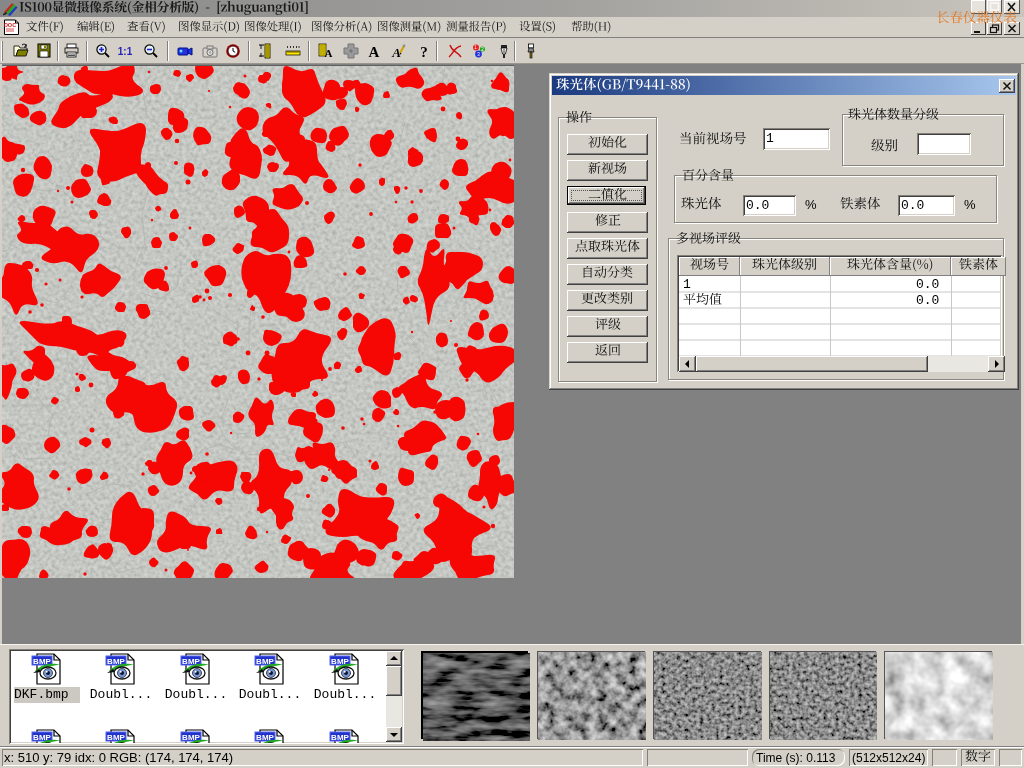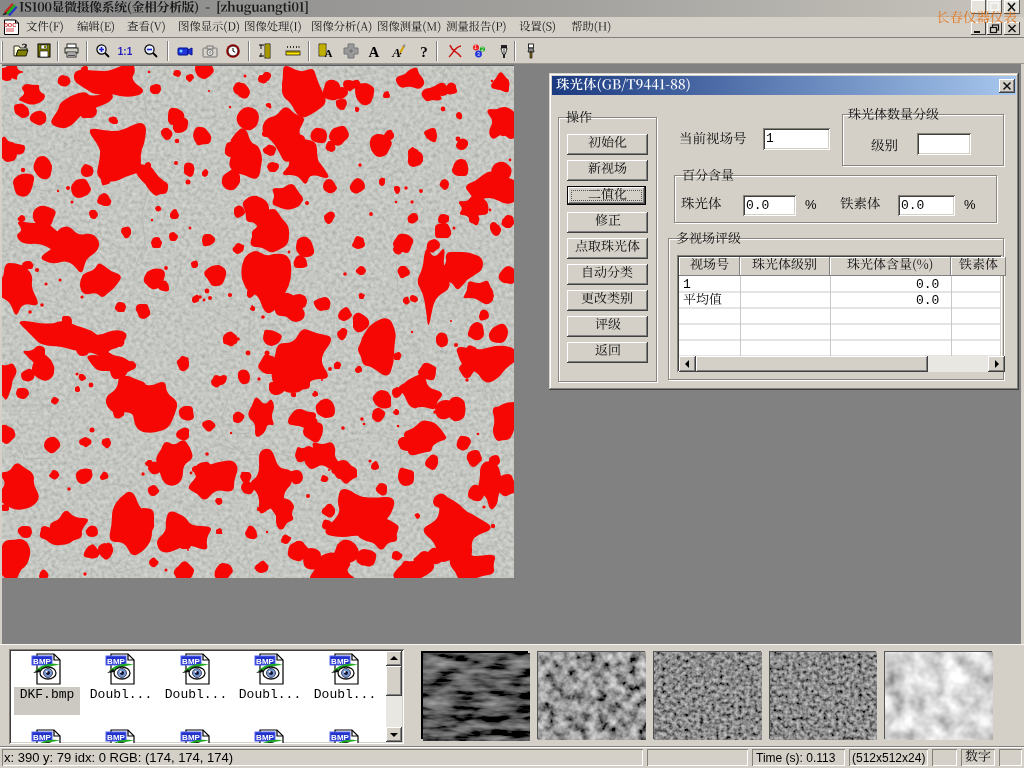--- a/index.html
+++ b/index.html
@@ -1302,21 +1302,21 @@
       <rect x="1" y="3" width="20" height="9" fill="#2233cc" stroke="#5566ee"></rect>
       <text x="11" y="10.5" font-family="Liberation Sans" font-size="8" font-weight="bold" fill="#fff" text-anchor="middle">BMP</text>
       <path d="M4 18C10 11 22 9 29 12C22 12 14 14 10 19z" fill="#22aa22"></path>
       <path d="M2 20l6-4 2 3z" fill="#111"></path>
       <ellipse cx="17" cy="20" rx="8" ry="6" fill="#fff" stroke="#111" stroke-width="1.3"></ellipse>
       <circle cx="17" cy="20" r="4.5" fill="#7799cc" stroke="#446"></circle>
       <circle cx="17" cy="20" r="2" fill="#113"></circle>
       <circle cx="15.7" cy="18.7" r="1" fill="#fff"></circle>
     </svg>
   </div>
-<div style="position:absolute;left:14px;top:687px;width:66px;height:28px;font:13px 'Liberation Mono';text-align:center;background:#ccc9c2;">DKF.bmp</div>
+<div style="position:absolute;left:14px;top:687px;width:66px;height:16px;font:13px 'Liberation Mono';background:#ccc9c2;">DKF.bmp</div>
 <div style="position:absolute;left:31px;top:729px;width:32px;height:14px;overflow:hidden;">
     <svg width="32" height="32" viewBox="0 0 32 32">
       <path d="M6 1h17l6 6v24H6z" fill="#fff" stroke="#000" stroke-width="1.2"></path>
       <path d="M23 1v6h6" fill="none" stroke="#000" stroke-width="1.2"></path>
       <rect x="1" y="3" width="20" height="9" fill="#2233cc" stroke="#5566ee"></rect>
       <text x="11" y="10.5" font-family="Liberation Sans" font-size="8" font-weight="bold" fill="#fff" text-anchor="middle">BMP</text>
       <path d="M4 18C10 11 22 9 29 12C22 12 14 14 10 19z" fill="#22aa22"></path>
       <path d="M2 20l6-4 2 3z" fill="#111"></path>
       <ellipse cx="17" cy="20" rx="8" ry="6" fill="#fff" stroke="#111" stroke-width="1.3"></ellipse>
       <circle cx="17" cy="20" r="4.5" fill="#7799cc" stroke="#446"></circle>
@@ -1491,23 +1491,23 @@
 <div style="position:absolute;left:884px;top:651px;width:108px;height:88px;border:1px solid #555;">
     <svg width="108" height="88">
       <filter id="th5" x="0" y="0" width="1" height="1">
         <feTurbulence type="fractalNoise" baseFrequency="0.05" numOctaves="3" seed="31"></feTurbulence>
         <feColorMatrix type="matrix" values="1.2 0 0 0 0.1  1.2 0 0 0 0.1  1.2 0 0 0 0.1  0 0 0 0 1"></feColorMatrix>
       </filter>
       <rect width="108" height="88" filter="url(#th5)"></rect>
     </svg>
   </div>
 <div style="position:absolute;left:0px;top:746px;width:1024px;height:22px;background:#d4d0c8;border-top:1px solid #808080;box-shadow:inset 0 1px 0 #fff;"></div>
-<div style="position:absolute;left:2px;top:749px;width:641px;height:17px;background:#d4d0c8;box-shadow:inset 1px 1px 0 #848078,inset -1px -1px 0 #fff;font:13px 'Liberation Sans';color:#000;white-space:nowrap;overflow:hidden;padding:1px 0 0 2px;">x: 390 y: 79 idx: 0 RGB: (174, 174, 174)</div>
+<div style="position:absolute;left:2px;top:749px;width:641px;height:17px;background:#d4d0c8;box-shadow:inset 1px 1px 0 #848078,inset -1px -1px 0 #fff;font:13px 'Liberation Sans';color:#000;white-space:nowrap;overflow:hidden;padding:1px 0 0 2px;">x: 510 y: 79 idx: 0 RGB: (174, 174, 174)</div>
 <div style="position:absolute;left:647px;top:749px;width:101px;height:17px;background:#d4d0c8;box-shadow:inset 1px 1px 0 #848078,inset -1px -1px 0 #fff;"></div>
-<div style="position:absolute;left:752px;top:749px;width:93px;height:17px;background:#d4d0c8;box-shadow:inset 1px 1px 0 #848078,inset -1px -1px 0 #fff;font:12px 'Liberation Sans';padding:2px 0 0 4px;white-space:nowrap;">Time (s): 0.113</div>
+<div style="position:absolute;left:752px;top:749px;width:93px;height:17px;background:#d4d0c8;box-shadow:inset 1px 1px 0 #848078,inset -1px -1px 0 #fff;font:12px 'Liberation Sans';padding:2px 0 0 4px;white-space:nowrap;border-radius:7px;">Time (s): 0.113</div>
 <div style="position:absolute;left:849px;top:749px;width:79px;height:17px;background:#d4d0c8;box-shadow:inset 1px 1px 0 #848078,inset -1px -1px 0 #fff;font:12px 'Liberation Sans';padding:2px 0 0 3px;white-space:nowrap;">(512x512x24)</div>
 <div style="position:absolute;left:932px;top:749px;width:25px;height:17px;background:#d4d0c8;box-shadow:inset 1px 1px 0 #848078,inset -1px -1px 0 #fff;"></div>
 <div style="position:absolute;left:961px;top:749px;width:34px;height:17px;background:#d4d0c8;box-shadow:inset 1px 1px 0 #848078,inset -1px -1px 0 #fff;">
     <div style="position:absolute;left:4px;top:1px;">
       <svg width="27" height="16" viewBox="0 0 27 16">
         <g fill="#111">
           <use href="#q106" transform="translate(0.0,10.8) scale(0.013000,-0.013000)"></use>
           <use href="#q115" transform="translate(13.0,10.8) scale(0.013000,-0.013000)"></use>
         </g>
       </svg>

